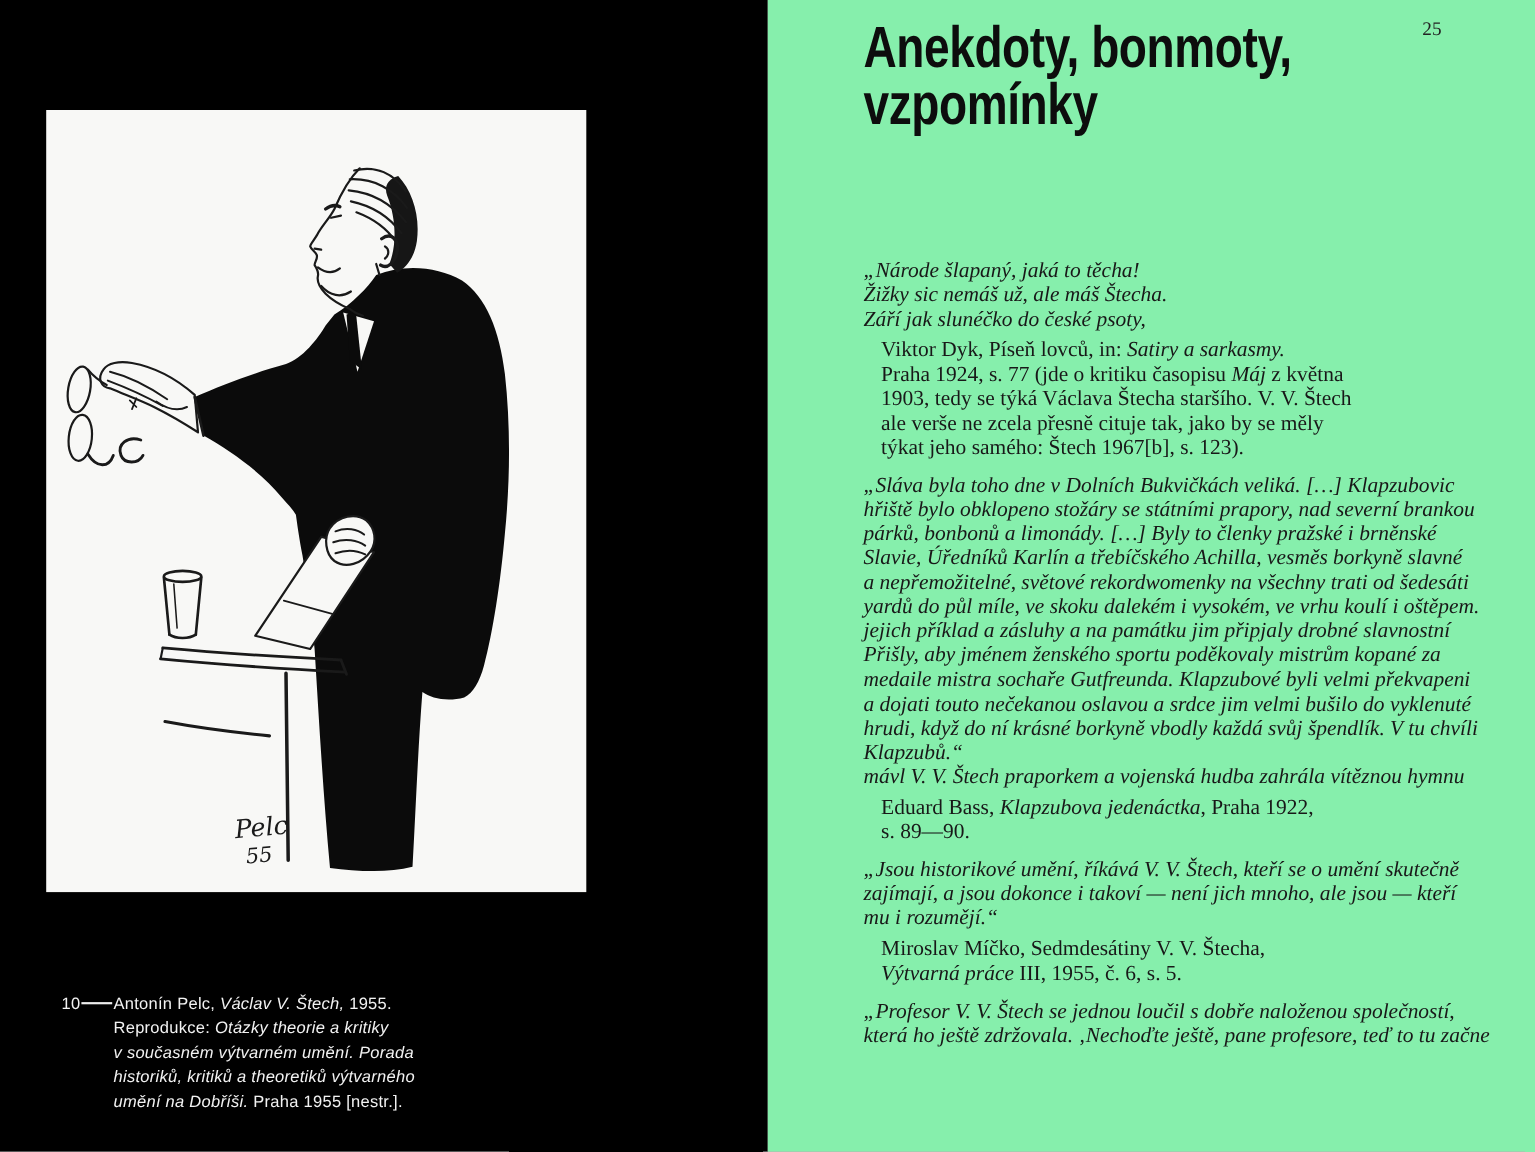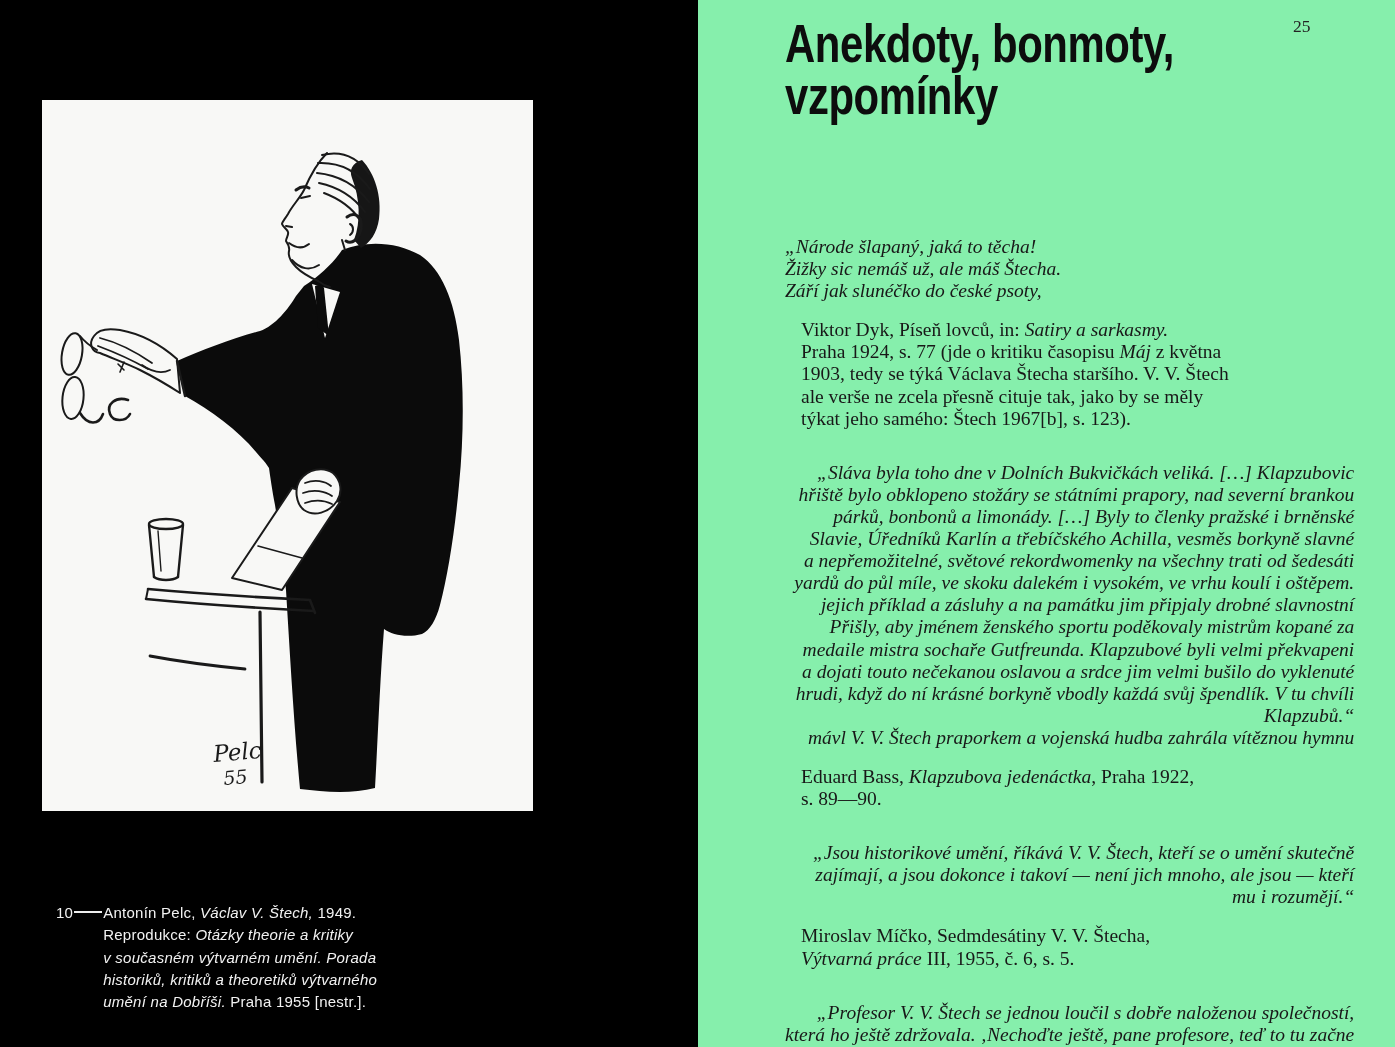--- a/index.html
+++ b/index.html
@@ -34,22 +34,22 @@
     position:absolute;left:595px;top:16px;
     font-family:"Liberation Serif",serif;font-size:17.5px;color:#222;
   }
   .text-column{
     position:absolute;left:87px;top:236px;
     font-family:"Liberation Serif",serif;font-size:19.5px;line-height:22.1px;
     color:#181818;
   }
   .block{white-space:nowrap;}
   .block.quote{font-style:italic;}
-  .block.quote:not(:first-child){margin-top:32px;text-align:right;}
-  .block.attribution{margin-top:17px;padding-left:16px;font-style:normal;}
+  .block.quote:not(:first-child){margin-top:12px;}
+  .block.attribution{margin-top:6px;padding-left:16px;font-style:normal;}
   .seg-i{font-style:italic;}
   .seg-r{font-style:normal;}
 </style>
 </head>
 <body>
 
 <div class="left-page">
 
   <div class="art-frame">
 
@@ -158,21 +158,21 @@
 
       <text x="172" y="662" transform="rotate(-5 172 662)" font-family="DejaVu Serif, serif" font-style="italic" font-size="23" fill="#1a1a1a" stroke="none">Pelc</text>
       <text x="182" y="685" transform="rotate(-5 182 685)" font-family="DejaVu Serif, serif" font-style="italic" font-size="19" fill="#1a1a1a" stroke="none">55</text>
     </svg>
   </div>
 
   <div class="caption">
     <span class="num">10</span>
     <span class="dash"></span>
     <div class="caption-lines">
-        <div><span class="seg-r">Antonín Pelc, </span><span class="seg-i">Václav V. Štech,</span><span class="seg-r"> 1949.</span></div>
+        <div><span class="seg-r">Antonín Pelc, </span><span class="seg-i">Václav V. Štech,</span><span class="seg-r"> 1955.</span></div>
         <div><span class="seg-r">Reprodukce: </span><span class="seg-i">Otázky theorie a kritiky</span></div>
         <div><span class="seg-i">v současném výtvarném umění. Porada</span></div>
         <div><span class="seg-i">historiků, kritiků a theoretiků výtvarného</span></div>
         <div><span class="seg-i">umění na Dobříši.</span><span class="seg-r"> Praha 1955 [nestr.].</span></div>
       </div>
   </div>
 </div>
 
 <div class="right-page">
   <div class="heading">

